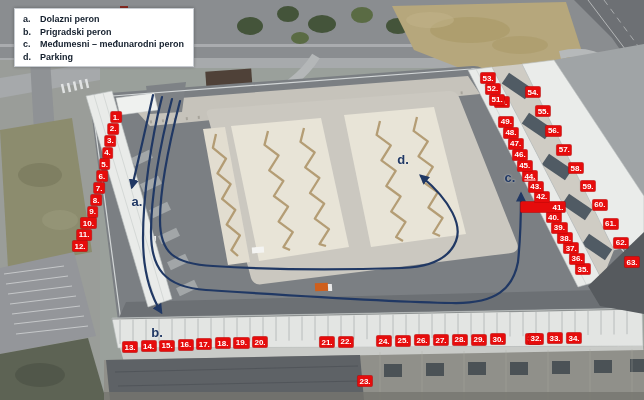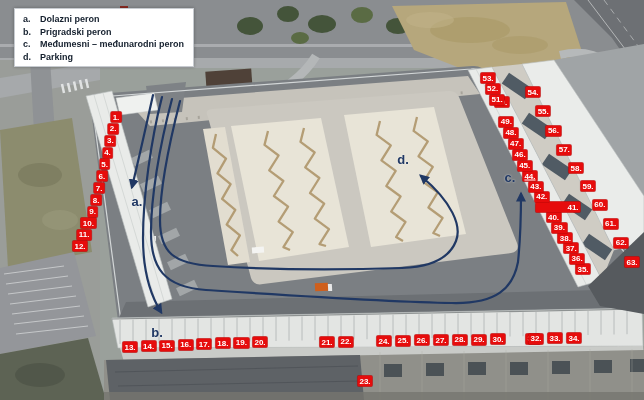--- a/index.html
+++ b/index.html
@@ -245,21 +245,21 @@
       <div class="plabel" style="left: 533px; top: 338.923px;">31.</div>
       <div class="plabel" style="left: 536px; top: 338.615px;">32.</div>
       <div class="plabel" style="left: 555px; top: 338.308px;">33.</div>
       <div class="plabel" style="left: 574px; top: 338px;">34.</div>
       <div class="plabel" style="left: 583px; top: 269px;">35.</div>
       <div class="plabel" style="left: 577.109px; top: 258.691px;">36.</div>
       <div class="plabel" style="left: 571.218px; top: 248.382px;">37.</div>
       <div class="plabel" style="left: 565.328px; top: 238.073px;">38.</div>
       <div class="plabel" style="left: 559.437px; top: 227.765px;">39.</div>
       <div class="plabel" style="left: 553.546px; top: 217.456px;">40.</div>
-      <div class="plabel" style="left: 558px; top: 207.147px; padding-left: 32px;">41.</div>
+      <div class="plabel" style="left: 543px; top: 207.147px; padding-left: 32px;">41.</div>
       <div class="plabel" style="left: 541.765px; top: 196.838px;">42.</div>
       <div class="plabel" style="left: 535.874px; top: 186.529px;">43.</div>
       <div class="plabel" style="left: 529.983px; top: 176.22px; text-decoration: underline;">44.</div>
       <div class="plabel" style="left: 524.734px; top: 165.595px;">45.</div>
       <div class="plabel" style="left: 520.142px; top: 154.646px;">46.</div>
       <div class="plabel" style="left: 515.55px; top: 143.697px;">47.</div>
       <div class="plabel" style="left: 510.958px; top: 132.747px;">48.</div>
       <div class="plabel" style="left: 506.367px; top: 121.798px;">49.</div>
       <div class="plabel" style="left: 501.775px; top: 102px;">50.</div>
       <div class="plabel" style="left: 497.183px; top: 99.8988px;">51.</div>

